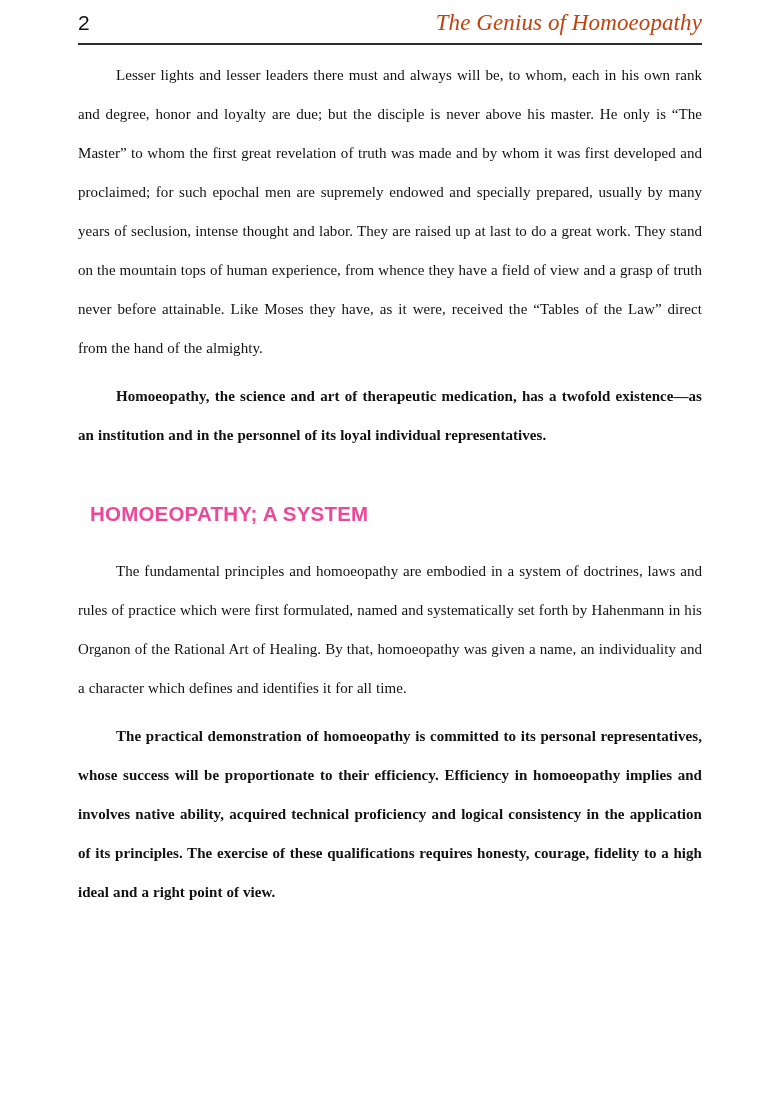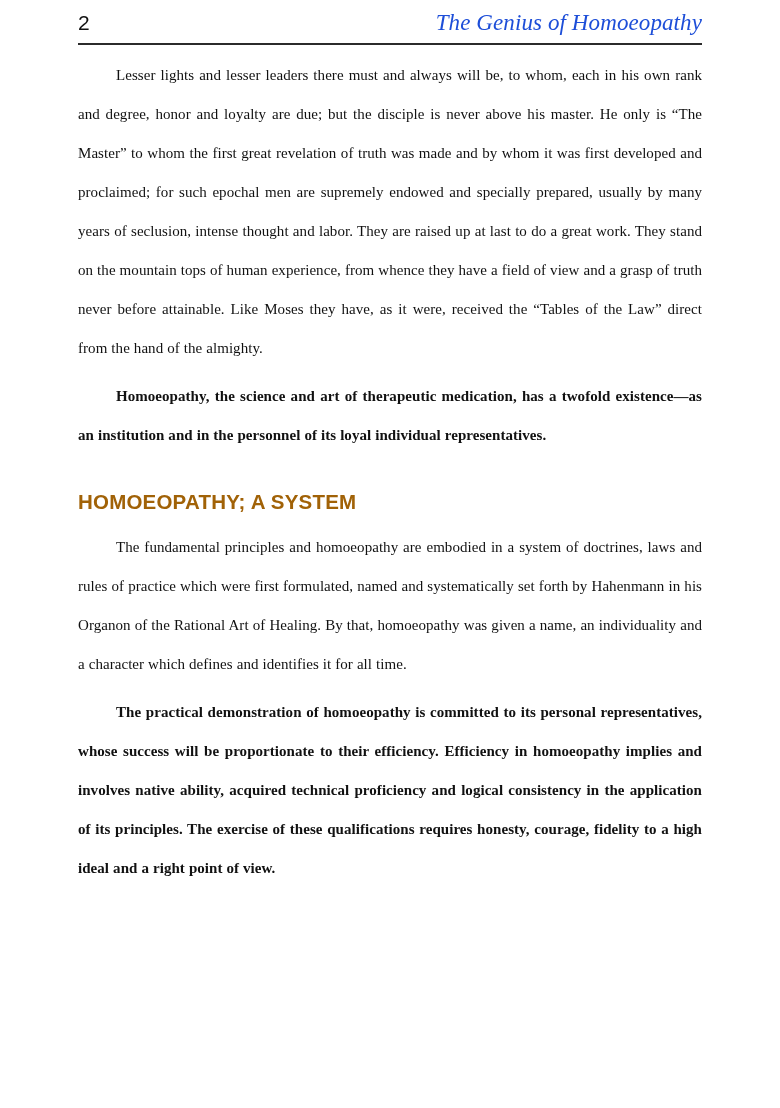--- a/index.html
+++ b/index.html
@@ -43,21 +43,21 @@
     font-weight: 400;
     line-height: 26px;
     color: #111111;
     letter-spacing: 0.2px;
   }
   .running-title {
     font-family: "Liberation Serif", "DejaVu Serif", serif;
     font-style: italic;
     font-size: 23px;
     line-height: 26px;
-    color: #1d4ed8;
+    color: #c2410c;
     letter-spacing: 0.1px;
   }
   .header-rule {
     position: absolute;
     left: 0;
     right: 0;
     top: 33px;
     height: 2px;
     background: #2b2b2b;
   }
@@ -81,28 +81,28 @@
     -webkit-hyphens: none;
     hyphens: none;
   }
 
   p.para + p.para {
     margin-top: 9px;
     font-weight: bold;
   }
 
   h2.section-heading {
-    margin: 0;
+    margin: 12px;
     padding: 0;
     font-family: "Liberation Sans", "DejaVu Sans", sans-serif;
     font-weight: 700;
     font-size: 20.5px;
     line-height: 26px;
     letter-spacing: 0.2px;
-    color: #a16207;
+    color: #ec4899;
     text-align: left;
     text-indent: 0;
   }
 
   .gap-before-heading { height: 34px; }
   .gap-after-heading  { height: 13px; }
 
   
   .column .tail { height: 0; }
 </style>

